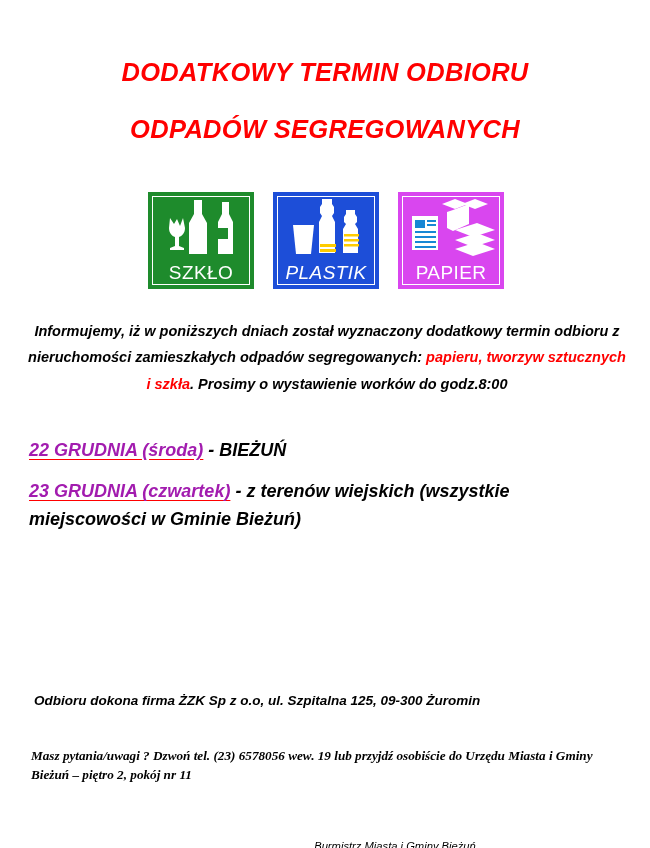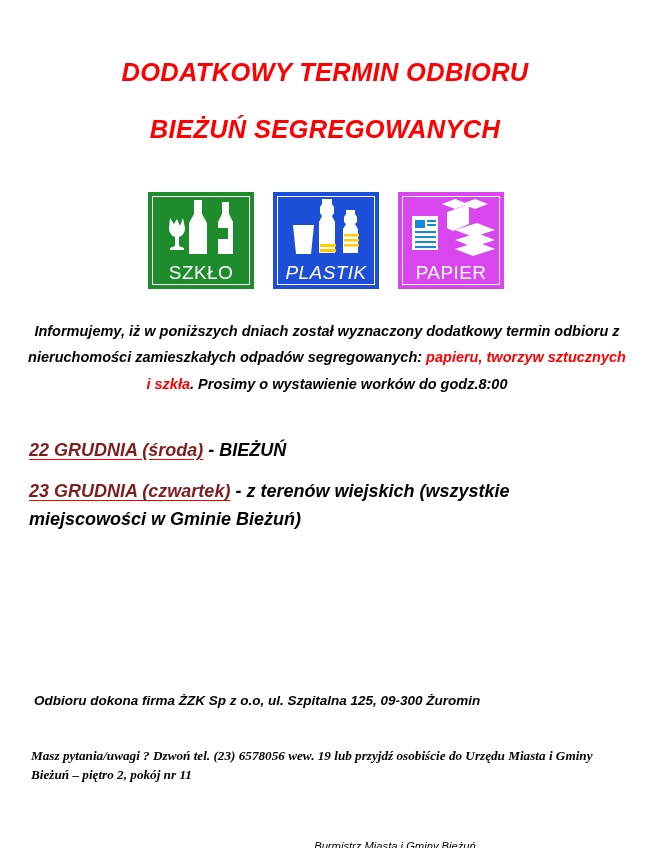--- a/index.html
+++ b/index.html
@@ -118,21 +118,21 @@
   }
   .date-row {
     font-size: 18px;
     font-weight: bold;
     font-style: italic;
     line-height: 1.52;
     color: #000000;
   }
   .date-row + .date-row { margin-top: 14px; }
   .date-key {
-    color: #7f1d1d;
+    color: #a21caf;
     text-decoration: underline;
     text-decoration-color: #ff0000;
     text-underline-offset: 3px;
   }
   .date-val { color: #000000; }
 
   
   .operator {
     position: absolute;
     top: 692px;
@@ -177,21 +177,21 @@
   }
   .sig-line.second { margin-top: 14px; }
 </style>
 </head>
 <body>
 
 <div class="page">
 
   <div class="title-block">
     <div class="title-line">DODATKOWY TERMIN ODBIORU</div>
-    <div class="title-line second">BIEŻUŃ SEGREGOWANYCH</div>
+    <div class="title-line second">ODPADÓW SEGREGOWANYCH</div>
   </div>
 
   <div class="panels">
 
     <div class="panel panel-glass">
       <div class="inner-border"></div>
       <svg class="panel-art" viewBox="0 0 106 62">
         <g fill="#ffffff">
 
           <path d="M22 22 l4 6 l3 -5 l3 7 l3 -8 l2 10 c0 5 -3 8 -6 9 l0 9 l5 2 l0 2 l-14 0 l0 -2 l5 -2 l0 -9 c-3 -1 -6 -4 -6 -9 z"></path>

